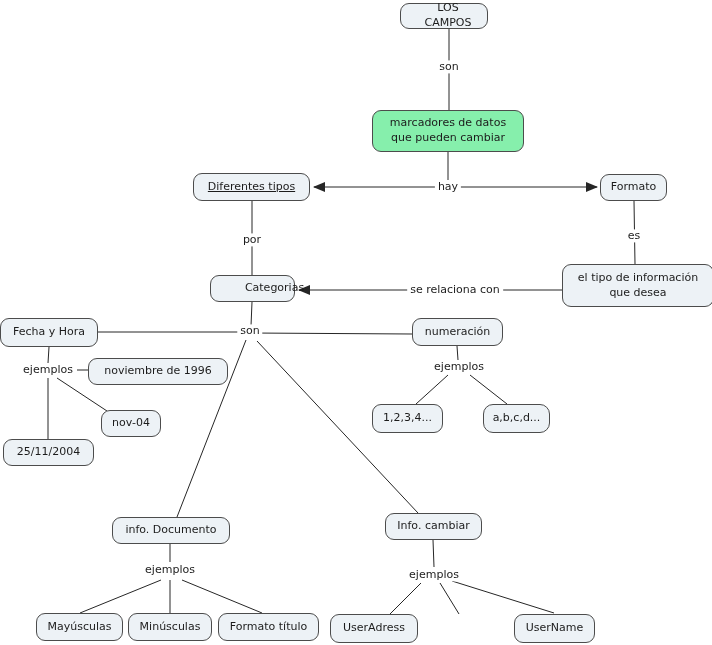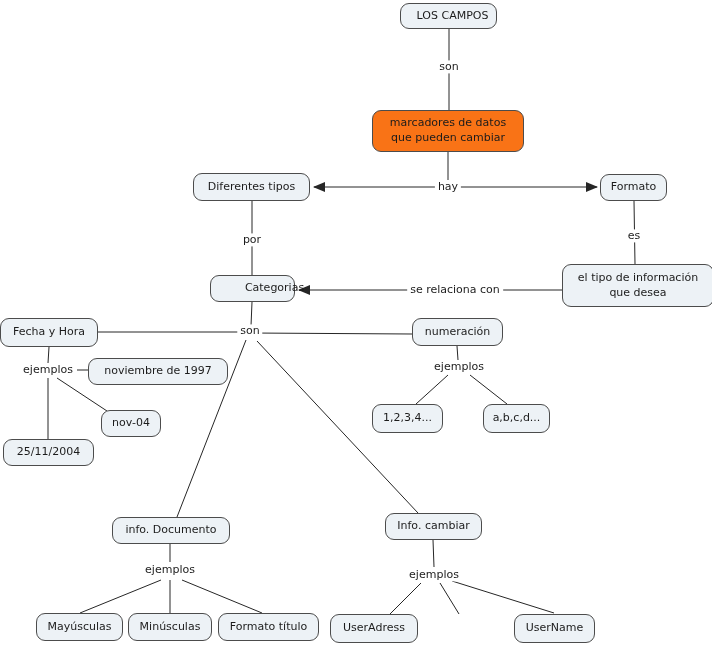--- a/index.html
+++ b/index.html
@@ -58,35 +58,35 @@
         <line x1="161" y1="580" x2="80" y2="613" stroke="#262626" stroke-width="1"></line>
         <line x1="170" y1="580" x2="170" y2="613" stroke="#262626" stroke-width="1"></line>
         <line x1="182" y1="580" x2="262" y2="613" stroke="#262626" stroke-width="1"></line>
         <line x1="433" y1="540" x2="434" y2="567" stroke="#262626" stroke-width="1"></line>
         <line x1="421" y1="583" x2="390" y2="614" stroke="#262626" stroke-width="1"></line>
         <line x1="440" y1="583" x2="459" y2="614" stroke="#262626" stroke-width="1"></line>
         <line x1="452" y1="581" x2="554" y2="613" stroke="#262626" stroke-width="1"></line>
       </g>
   </svg>
   <div>
-      <div class="node" style="left: 400px; top: 3px; width: 97px; height: 26px; background: rgb(237, 242, 246); border-color: rgb(76, 76, 76); color: rgb(28, 28, 28); padding-left: 12px;">LOS CAMPOS</div>
-      <div class="node" style="left: 372px; top: 110px; width: 152px; height: 42px; background: #f97316; border-color: rgb(76, 76, 76); color: rgb(28, 28, 28);">marcadores de datos
+      <div class="node" style="left: 400px; top: 3px; width: 88px; height: 26px; background: rgb(237, 242, 246); border-color: rgb(76, 76, 76); color: rgb(28, 28, 28); padding-left: 12px;">LOS CAMPOS</div>
+      <div class="node" style="left: 372px; top: 110px; width: 152px; height: 42px; background: #86efac; border-color: rgb(76, 76, 76); color: rgb(28, 28, 28);">marcadores de datos
 que pueden cambiar</div>
-      <div class="node" style="left: 193px; top: 173px; width: 117px; height: 28px; background: rgb(237, 242, 246); border-color: rgb(76, 76, 76); color: rgb(28, 28, 28);">Diferentes tipos</div>
+      <div class="node" style="left: 193px; top: 173px; width: 117px; height: 28px; background: rgb(237, 242, 246); border-color: rgb(76, 76, 76); color: rgb(28, 28, 28); text-decoration: underline;">Diferentes tipos</div>
       <div class="node" style="left: 600px; top: 174px; width: 67px; height: 27px; background: rgb(237, 242, 246); border-color: rgb(76, 76, 76); color: rgb(28, 28, 28);">Formato</div>
       <div class="node" style="left: 210px; top: 275px; width: 85px; height: 27px; background: rgb(237, 242, 246); border-color: rgb(76, 76, 76); color: rgb(28, 28, 28); padding-left: 48px;">Categorias</div>
       <div class="node" style="left: 562px; top: 264px; width: 152px; height: 43px; background: rgb(237, 242, 246); border-color: rgb(76, 76, 76); color: rgb(28, 28, 28);">el tipo de información
 que desea</div>
       <div class="node" style="left: 0px; top: 318px; width: 98px; height: 29px; background: rgb(237, 242, 246); border-color: rgb(76, 76, 76); color: rgb(28, 28, 28);">Fecha y Hora</div>
       <div class="node" style="left: 412px; top: 318px; width: 91px; height: 28px; background: rgb(237, 242, 246); border-color: rgb(76, 76, 76); color: rgb(28, 28, 28);">numeración</div>
-      <div class="node" style="left: 88px; top: 358px; width: 140px; height: 27px; background: rgb(237, 242, 246); border-color: rgb(76, 76, 76); color: rgb(28, 28, 28);">noviembre de 1997</div>
+      <div class="node" style="left: 88px; top: 358px; width: 140px; height: 27px; background: rgb(237, 242, 246); border-color: rgb(76, 76, 76); color: rgb(28, 28, 28);">noviembre de 1996</div>
       <div class="node" style="left: 101px; top: 410px; width: 60px; height: 27px; background: rgb(237, 242, 246); border-color: rgb(76, 76, 76); color: rgb(28, 28, 28);">nov-04</div>
       <div class="node" style="left: 3px; top: 439px; width: 91px; height: 27px; background: rgb(237, 242, 246); border-color: rgb(76, 76, 76); color: rgb(28, 28, 28);">25/11/2004</div>
       <div class="node" style="left: 372px; top: 404px; width: 71px; height: 29px; background: rgb(237, 242, 246); border-color: rgb(76, 76, 76); color: rgb(28, 28, 28);">1,2,3,4...</div>
-      <div class="node" style="left: 483px; top: 404px; width: 67px; height: 29px; background: rgb(237, 242, 246); border-color: rgb(76, 76, 76); color: rgb(28, 28, 28);">a,b,c,d...</div>
+      <div class="node" style="left: 483px; top: 404px; width: 67px; height: 29px; background: rgb(237, 242, 246); border-color: rgb(76, 76, 76); color: rgb(28, 28, 28); border-radius: 10px;">a,b,c,d...</div>
       <div class="node" style="left: 112px; top: 517px; width: 118px; height: 27px; background: rgb(237, 242, 246); border-color: rgb(76, 76, 76); color: rgb(28, 28, 28);">info. Documento</div>
       <div class="node" style="left: 385px; top: 513px; width: 97px; height: 27px; background: rgb(237, 242, 246); border-color: rgb(76, 76, 76); color: rgb(28, 28, 28);">Info. cambiar</div>
       <div class="node" style="left: 36px; top: 613px; width: 87px; height: 28px; background: rgb(237, 242, 246); border-color: rgb(76, 76, 76); color: rgb(28, 28, 28);">Mayúsculas</div>
       <div class="node" style="left: 128px; top: 613px; width: 84px; height: 28px; background: rgb(237, 242, 246); border-color: rgb(76, 76, 76); color: rgb(28, 28, 28);">Minúsculas</div>
       <div class="node" style="left: 218px; top: 613px; width: 101px; height: 28px; background: rgb(237, 242, 246); border-color: rgb(76, 76, 76); color: rgb(28, 28, 28);">Formato título</div>
       <div class="node" style="left: 330px; top: 614px; width: 88px; height: 29px; background: rgb(237, 242, 246); border-color: rgb(76, 76, 76); color: rgb(28, 28, 28); text-align: right;">UserAdress</div>
       <div class="node" style="left: 423px; top: 614px; width: 89px; height: 29px; background: rgb(237, 242, 246); border-color: rgb(76, 76, 76); color: rgb(28, 28, 28); margin-top: 40px;">UserInitials</div>
       <div class="node" style="left: 514px; top: 614px; width: 81px; height: 29px; background: rgb(237, 242, 246); border-color: rgb(76, 76, 76); color: rgb(28, 28, 28);">UserName</div>
       <div class="link-label" style="left: 449px; top: 67px; color: rgb(28, 28, 28);">son</div>
       <div class="link-label" style="left: 448px; top: 187px; color: rgb(28, 28, 28);">hay</div>

